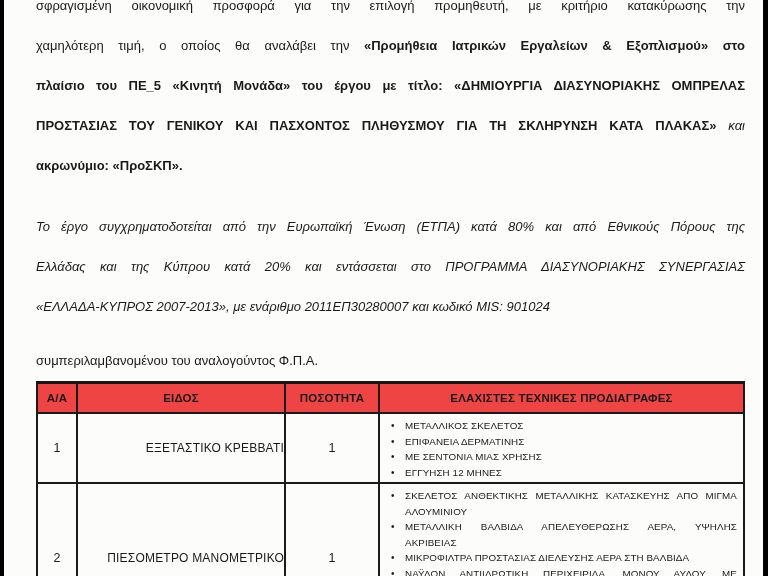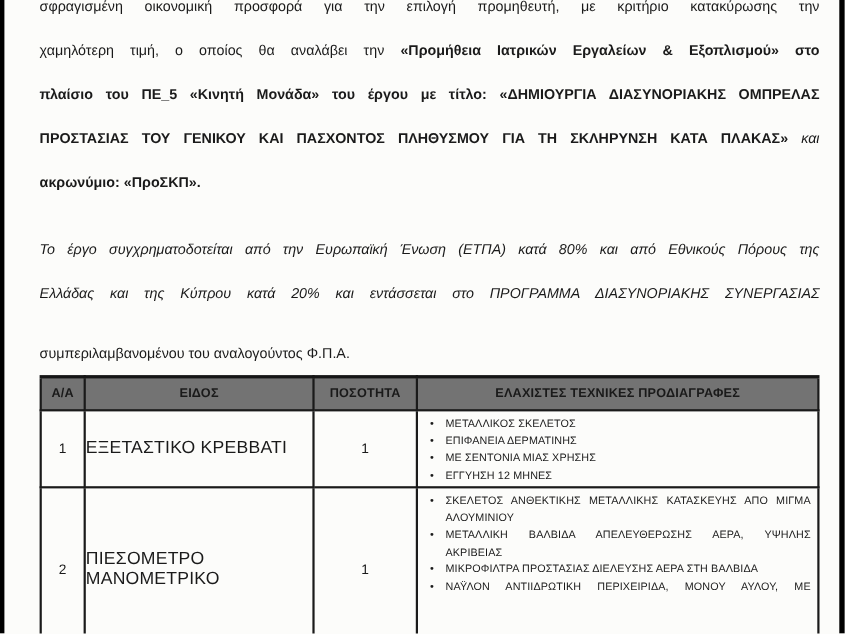--- a/index.html
+++ b/index.html
@@ -25,26 +25,26 @@
   .r-bi{font-weight:bold;}
   .para-intro{margin-top:-20px;}          
   .para-funding{margin-top:33px;}
   .para-budget{margin-top:26px;}
   .para-equipment-intro{margin-top:0;}
 
   
   table{border-collapse:collapse;table-layout:fixed;width:709px;margin-top:6px;
         border-top:3px solid #161616;}
   th,td{border:2px solid #1a1a1a;padding:0;}
-  thead th{background:#737373;font-size:11.5px;font-weight:bold;height:28px;
+  thead th{background:#ef4444;font-size:11.5px;font-weight:bold;height:28px;
            text-align:center;vertical-align:middle;letter-spacing:0.2px;}
   tr.row-0{height:68px;}
   tr.row-1{height:150px;}
   td.c-num{text-align:center;vertical-align:middle;font-size:12.5px;}
-  td.c-item{text-align:left;vertical-align:middle;font-size:16px;letter-spacing:0.2px;border-radius:20px;}
+  td.c-item{text-align:right;vertical-align:middle;font-size:12px;letter-spacing:0.2px;border-radius:20px;}
   td.c-qty{text-align:center;vertical-align:middle;font-size:12.5px;}
   td.c-specs{vertical-align:top;padding:4px 6px 2px 8px;}
   .spec-line{position:relative;padding-left:17px;font-size:9.8px;line-height:15.5px;
              text-align:justify;letter-spacing:0.1px;}
   .spec-line.jl{text-align-last:justify;}
   .spec-bullet{position:absolute;left:3px;top:0;font-size:10px;}
 </style>
 </head>
 <body>
 
@@ -56,20 +56,21 @@
         <div class="para para-intro">
           <div class="pline jl"><span class="r-n">σφραγισμένη οικονομική προσφορά για την επιλογή προμηθευτή, με κριτήριο κατακύρωσης την</span></div>
           <div class="pline jl"><span class="r-n">χαμηλότερη τιμή, ο οποίος θα αναλάβει την </span><span class="r-b">«Προμήθεια Ιατρικών Εργαλείων &amp; Εξοπλισμού» στο</span></div>
           <div class="pline jl"><span class="r-b">πλαίσιο του ΠΕ_5 «Κινητή Μονάδα» του έργου με τίτλο: </span><span class="r-bi">«ΔΗΜΙΟΥΡΓΙΑ ΔΙΑΣΥΝΟΡΙΑΚΗΣ ΟΜΠΡΕΛΑΣ</span></div>
           <div class="pline jl"><span class="r-bi">ΠΡΟΣΤΑΣΙΑΣ ΤΟΥ ΓΕΝΙΚΟΥ ΚΑΙ ΠΑΣΧΟΝΤΟΣ ΠΛΗΘΥΣΜΟΥ ΓΙΑ ΤΗ ΣΚΛΗΡΥΝΣΗ ΚΑΤΑ ΠΛΑΚΑΣ»</span><span class="r-i"> και</span></div>
           <div class="pline"><span class="r-bi">ακρωνύμιο: «ΠροΣΚΠ».</span></div>
         </div>
         <div class="para para-funding">
           <div class="pline jl"><span class="r-i">Το έργο συγχρηματοδοτείται  από την Ευρωπαϊκή Ένωση (ΕΤΠΑ) κατά 80% και από Εθνικούς Πόρους της</span></div>
           <div class="pline jl"><span class="r-i">Ελλάδας και της Κύπρου κατά 20% και εντάσσεται στο ΠΡΟΓΡΑΜΜΑ ΔΙΑΣΥΝΟΡΙΑΚΗΣ ΣΥΝΕΡΓΑΣΙΑΣ</span></div>
+          <div class="pline"><span class="r-i">«ΕΛΛΑΔΑ-ΚΥΠΡΟΣ 2007-2013», με ενάριθμο 2011ΕΠ30280007 και κωδικό MIS: 901024</span></div>
         </div>
         <div class="para para-budget">
           <div class="pline"><span class="r-n">συμπεριλαμβανομένου του αναλογούντος Φ.Π.Α.</span></div>
         </div>
       </div>
     <table id="spec-table">
       <colgroup>
         <col style="width:40px">
           <col style="width:208px">
           <col style="width:94px">

